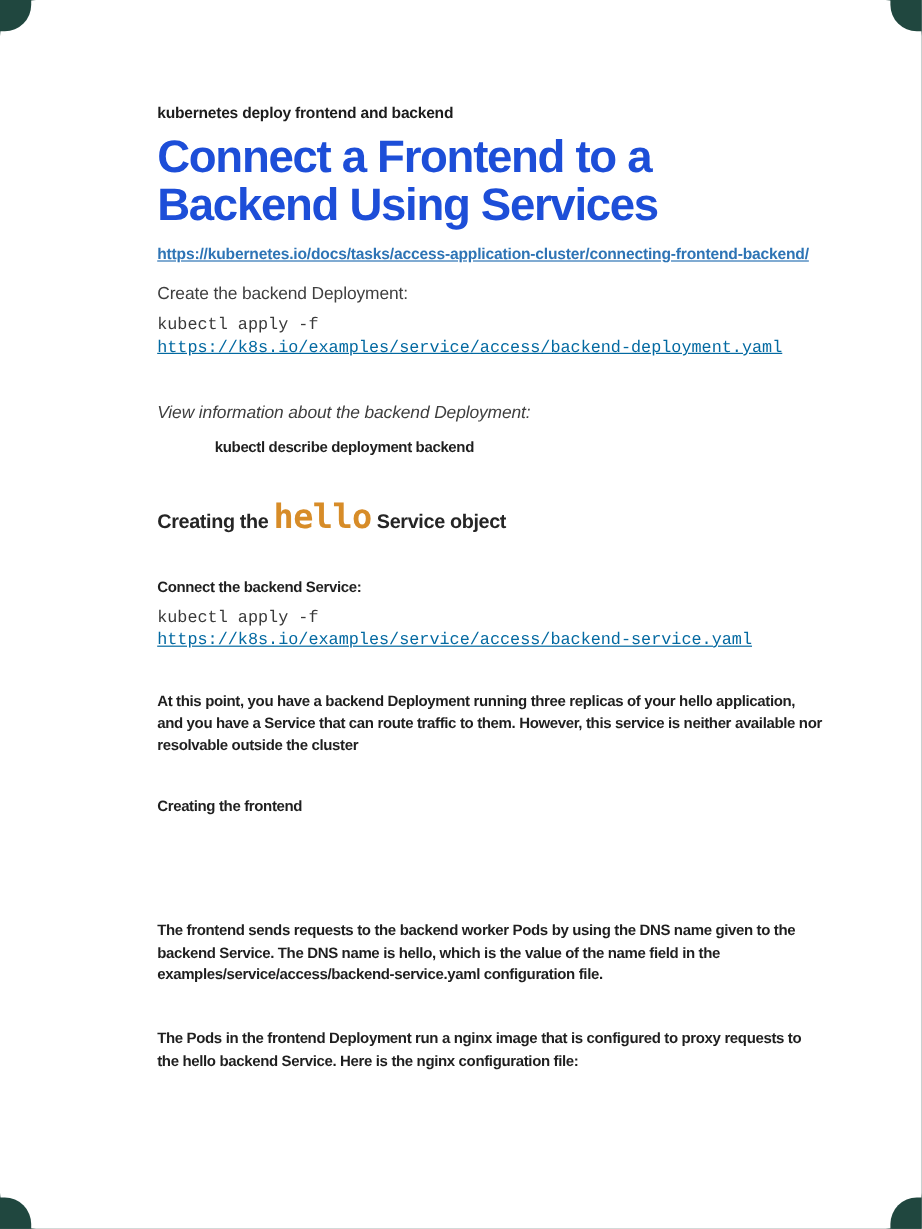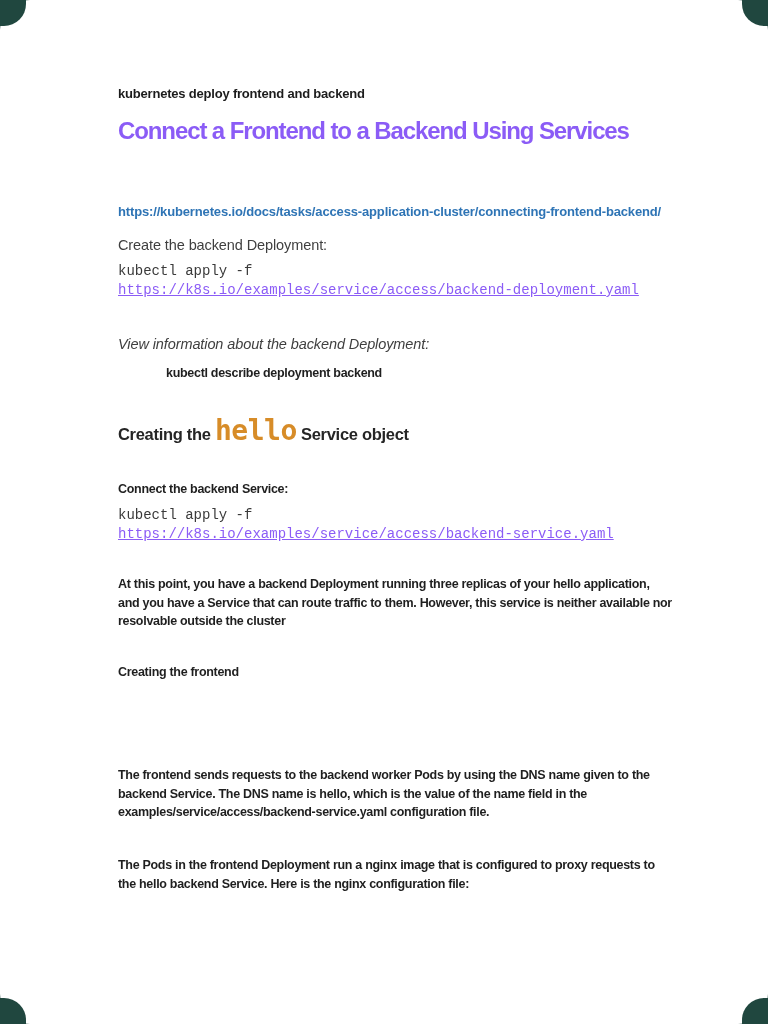--- a/index.html
+++ b/index.html
@@ -21,47 +21,48 @@
     position: absolute;
     width: 26px; height: 26px;
     background: #20473f;
     z-index: 5;
   }
   .corner.tl { left: 0; top: 0; border-bottom-right-radius: 22px; }
   .corner.tr { right: 0; top: 0; border-bottom-left-radius: 22px; }
   .corner.bl { left: 0; bottom: 0; border-top-right-radius: 22px; }
   .corner.br { right: 0; bottom: 0; border-top-left-radius: 22px; }
 
-  .block { position: absolute; left: 118px; }
+  .block { position: absolute; left: 131px; }
 
   .meta-line {
     top: 86px;
     font-size: 13px;
     font-weight: bold;
     color: #1c1c1c;
     letter-spacing: -0.2px;
   }
   .doc-title {
     top: 111px;
     width: 525px;
-    font-size: 24px;
+    font-size: 38px;
     font-weight: bold;
-    color: #8b5cf6;
+    color: #1d4ed8;
     line-height: 40px;
     letter-spacing: -1.1px;
   }
   .doc-link {
     top: 204px;
     font-size: 13px;
     font-weight: bold;
     letter-spacing: -0.15px;
     white-space: nowrap;
   }
   a.blue-link {
     color: #2E74B5;
+    text-decoration: underline;
     cursor: pointer;
   }
   .plain-label {
     font-size: 14.5px;
     font-weight: normal;
     color: #3f3f3f;
     letter-spacing: -0.1px;
   }
   .label-create-deployment { top: 237px; }
   .label-view-info { top: 336px; font-style: italic; }
@@ -69,21 +70,21 @@
   .code-block {
     font-family: "Liberation Mono", monospace;
     font-size: 14px;
     line-height: 19px;
     color: #3a3a3a;
     white-space: nowrap;
   }
   .code-block-1 { top: 262px; }
   .code-block-2 { top: 506px; }
   a.code-link {
-    color: #8b5cf6;
+    color: #0369a1;
     text-decoration: underline;
     cursor: pointer;
   }
 
   .bold-text {
     font-size: 12.5px;
     font-weight: bold;
     color: #1f1f1f;
     letter-spacing: -0.3px;
     line-height: 18.5px;

